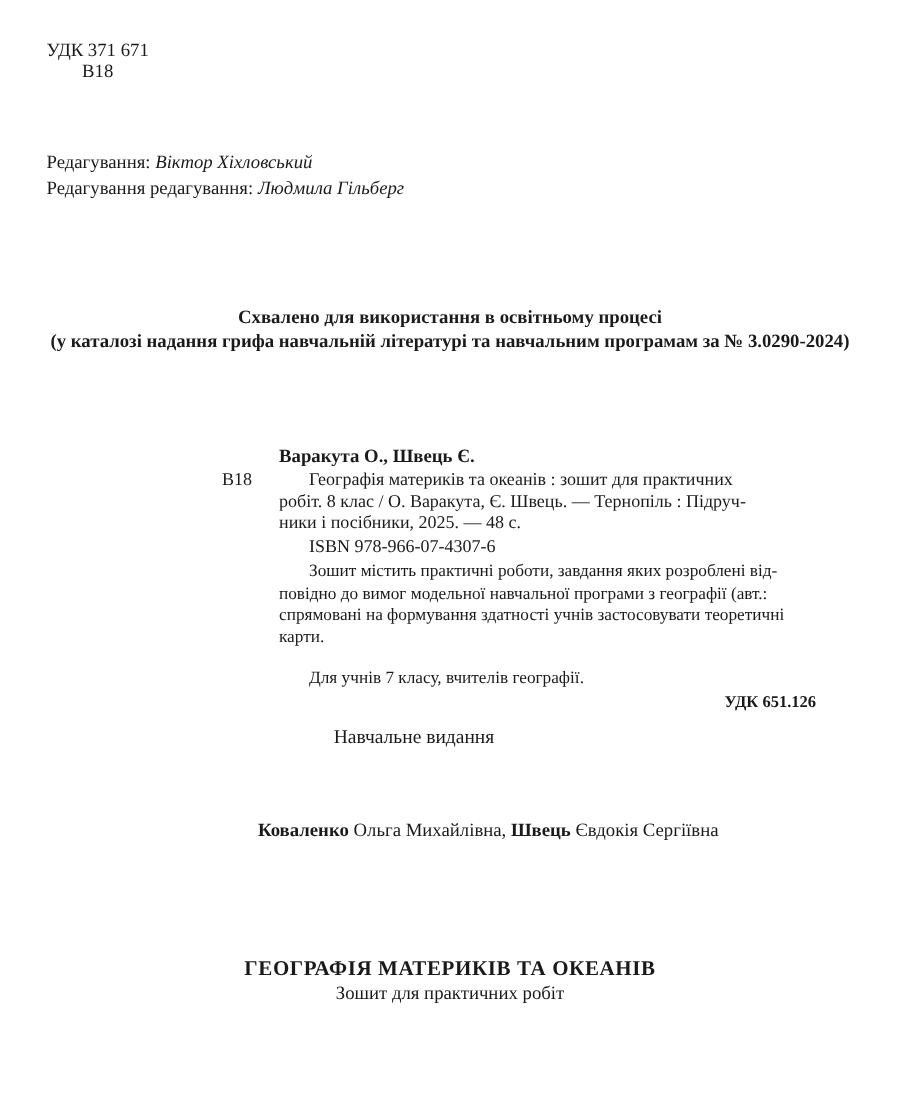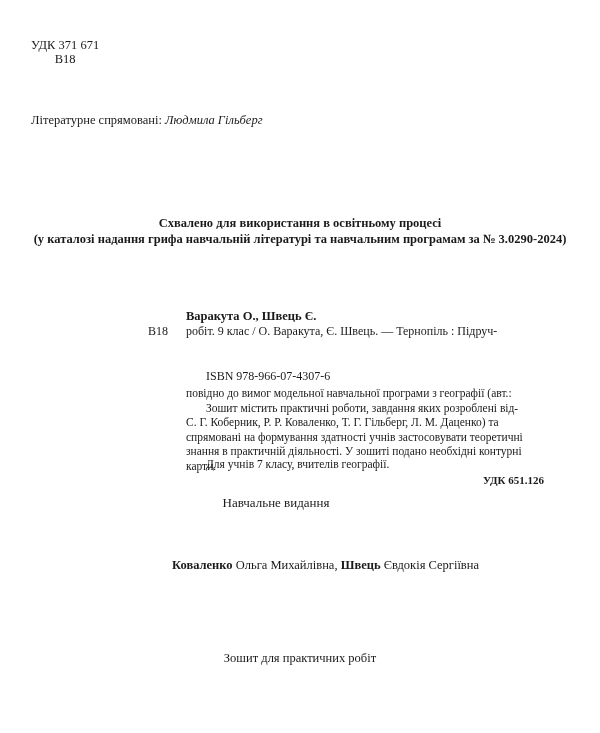--- a/index.html
+++ b/index.html
@@ -8,21 +8,21 @@
       background: #ffffff;
     }
     body {
       width: 600px;
       height: 733px;
       position: relative;
       overflow: hidden;
       font-family: "Liberation Serif", "DejaVu Serif", serif;
       color: #1a1a1a;
     }
-    .abs { position: absolute; white-space: nowrap; margin-top: 12px; }
+    .abs { position: absolute; white-space: nowrap; }
 
     
     .udc-top {
       left: 31px; top: 26px;
       font-size: 12.5px;
       line-height: 14px;
       text-align: center;
     }
     .udc-top div { display: block; }
 
@@ -119,47 +119,51 @@
 </head>
 <body>
 
 <div class="abs udc-top">
   <div>УДК 371 671</div>
   <div>В18</div>
 </div>
 
 <div class="abs credits">
   <span class="row">
-    <span>Літературне спрямовані: </span><span class="name">Людмила Гільберг</span>
+    <span>Редагування: </span><span class="name">Віктор Хіхловський</span>
+  </span>
+  <span class="row">
+    <span>Редагування редагування: </span><span class="name">Людмила Гільберг</span>
   </span>
 </div>
 
 <div class="abs approval">
   <div>Схвалено для використання в освітньому процесі</div>
   <div>(у каталозі надання грифа навчальній літературі та навчальним програмам за № 3.0290-2024)</div>
 </div>
 
 <div class="abs card-author">Варакута О., Швець Є.</div>
 <div class="abs card-code">В18</div>
 <div class="abs card-body">
-  <span class="line">робіт. 9 клас / О. Варакута, Є. Швець. — Тернопіль : Підруч-</span>
+  <span class="line indent">Географія материків та океанів : зошит для практичних</span>
+  <span class="line">робіт. 8 клас / О. Варакута, Є. Швець. — Тернопіль : Підруч-</span>
+  <span class="line">ники і посібники, 2025. — 48 с.</span>
 </div>
 <div class="abs card-isbn">ISBN 978-966-07-4307-6</div>
 <div class="abs card-annot">
+  <span class="line indent">Зошит містить практичні роботи, завдання яких розроблені від-</span>
   <span class="line">повідно до вимог модельної навчальної програми з географії (авт.:</span>
-  <span class="line indent">Зошит містить практичні роботи, завдання яких розроблені від-</span>
-  <span class="line">С. Г. Коберник, Р. Р. Коваленко, Т. Г. Гільберг, Л. М. Даценко) та</span>
   <span class="line">спрямовані на формування здатності учнів застосовувати теоретичні</span>
-  <span class="line">знання в практичній діяльності. У зошиті подано необхідні контурні</span>
   <span class="line">карти.</span>
 </div>
 <div class="abs card-audience">Для учнів 7 класу, вчителів географії.</div>
 <div class="abs card-udc">УДК 651.126</div>
 
 <div class="abs edition-type">Навчальне видання</div>
 
 <div class="abs authors-full">
   <b>Коваленко</b><span> Ольга Михайлівна, </span><b>Швець</b><span> Євдокія Сергіївна</span>
 </div>
 
 <div class="abs title-block">
+  <span class="title-main">ГЕОГРАФІЯ МАТЕРИКІВ ТА ОКЕАНІВ</span>
   <span class="title-sub">Зошит для практичних робіт</span>
 </div>
 
 </body></html>

